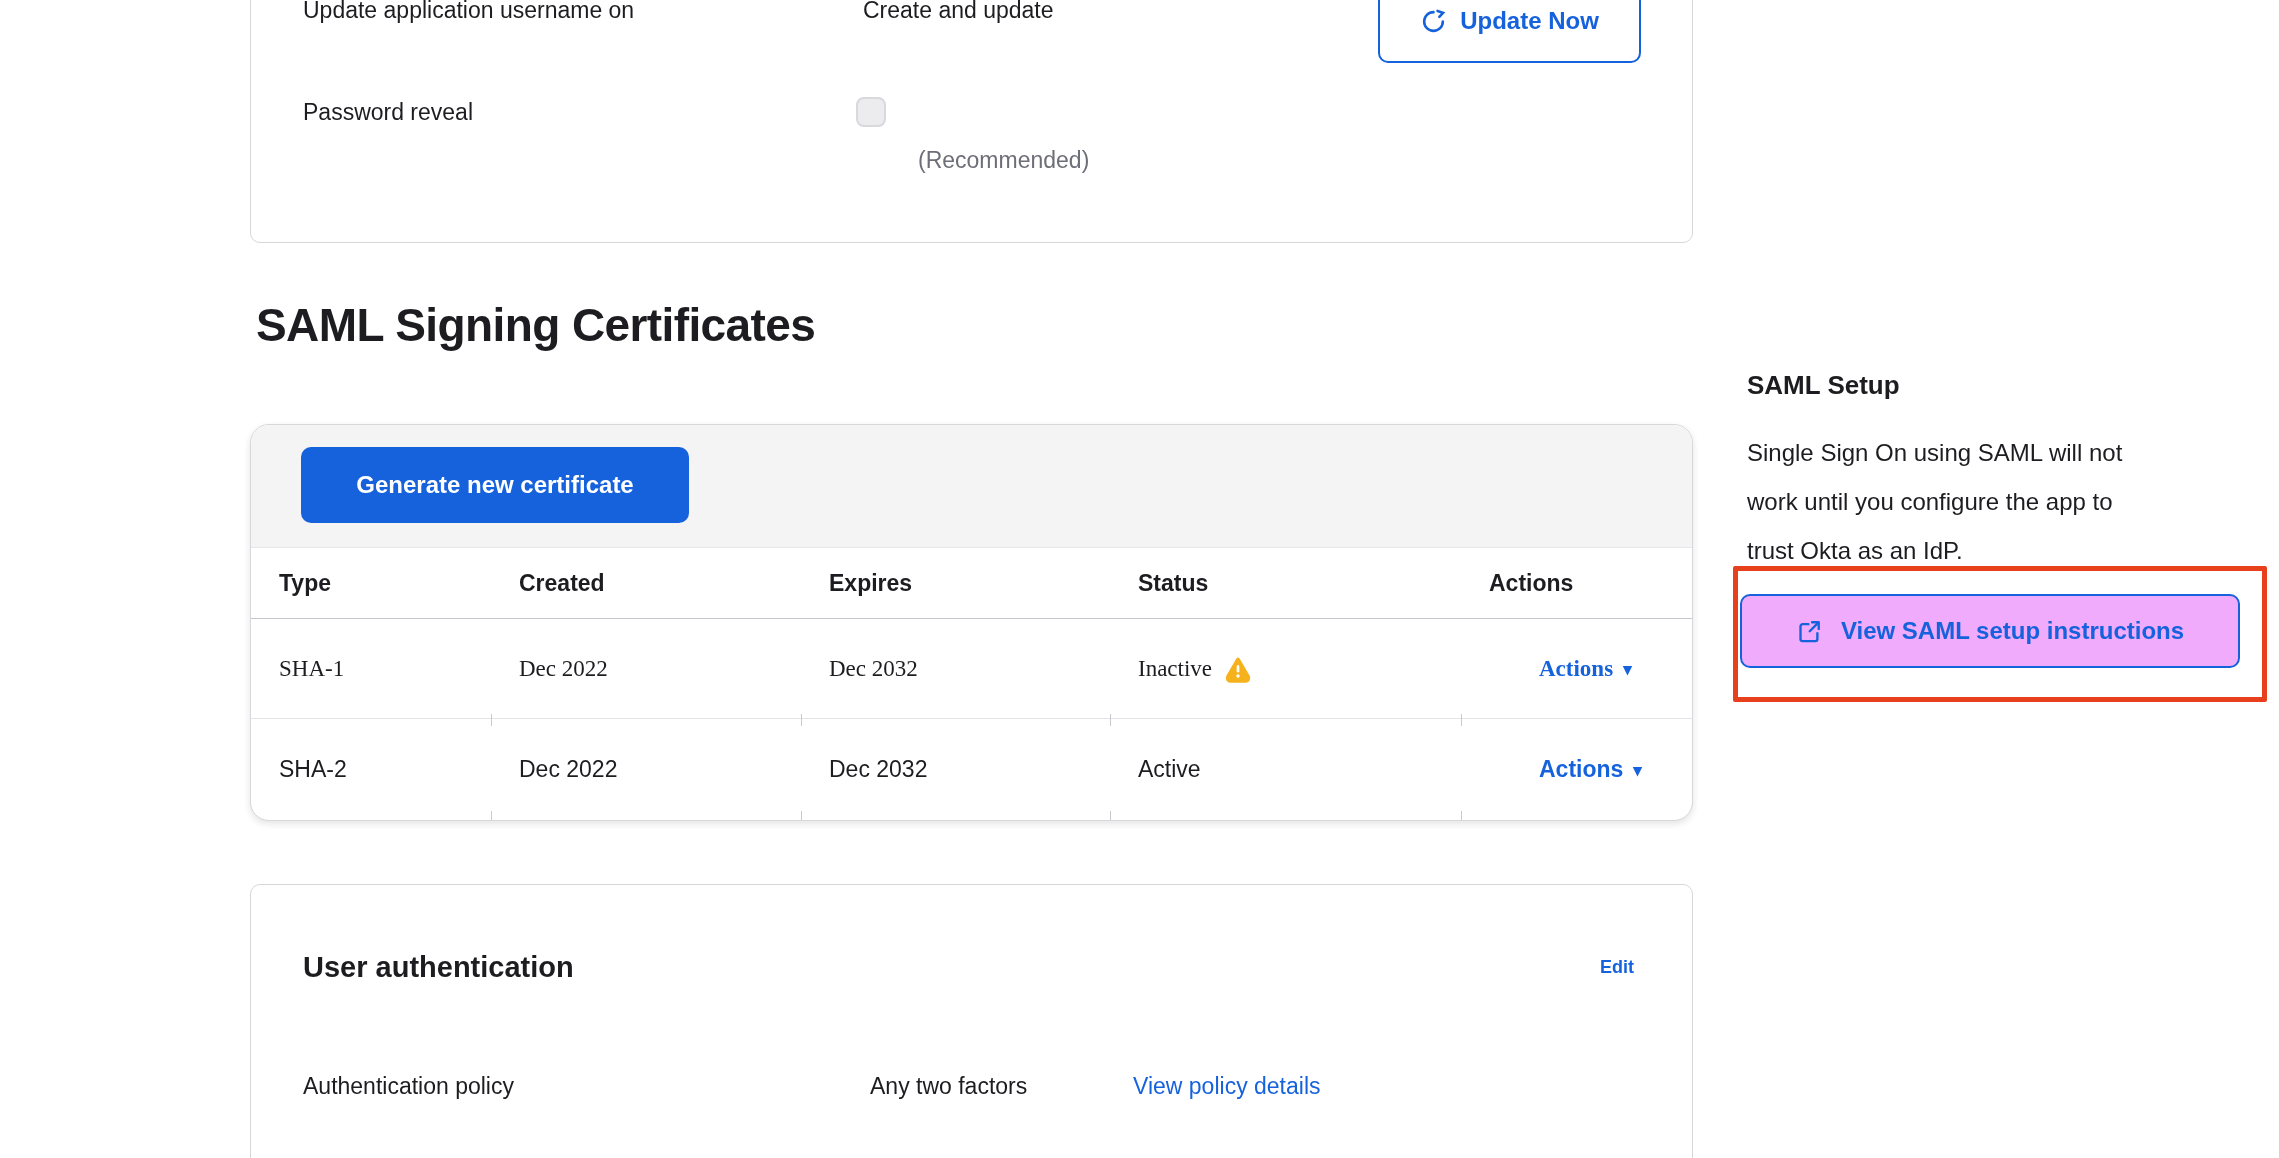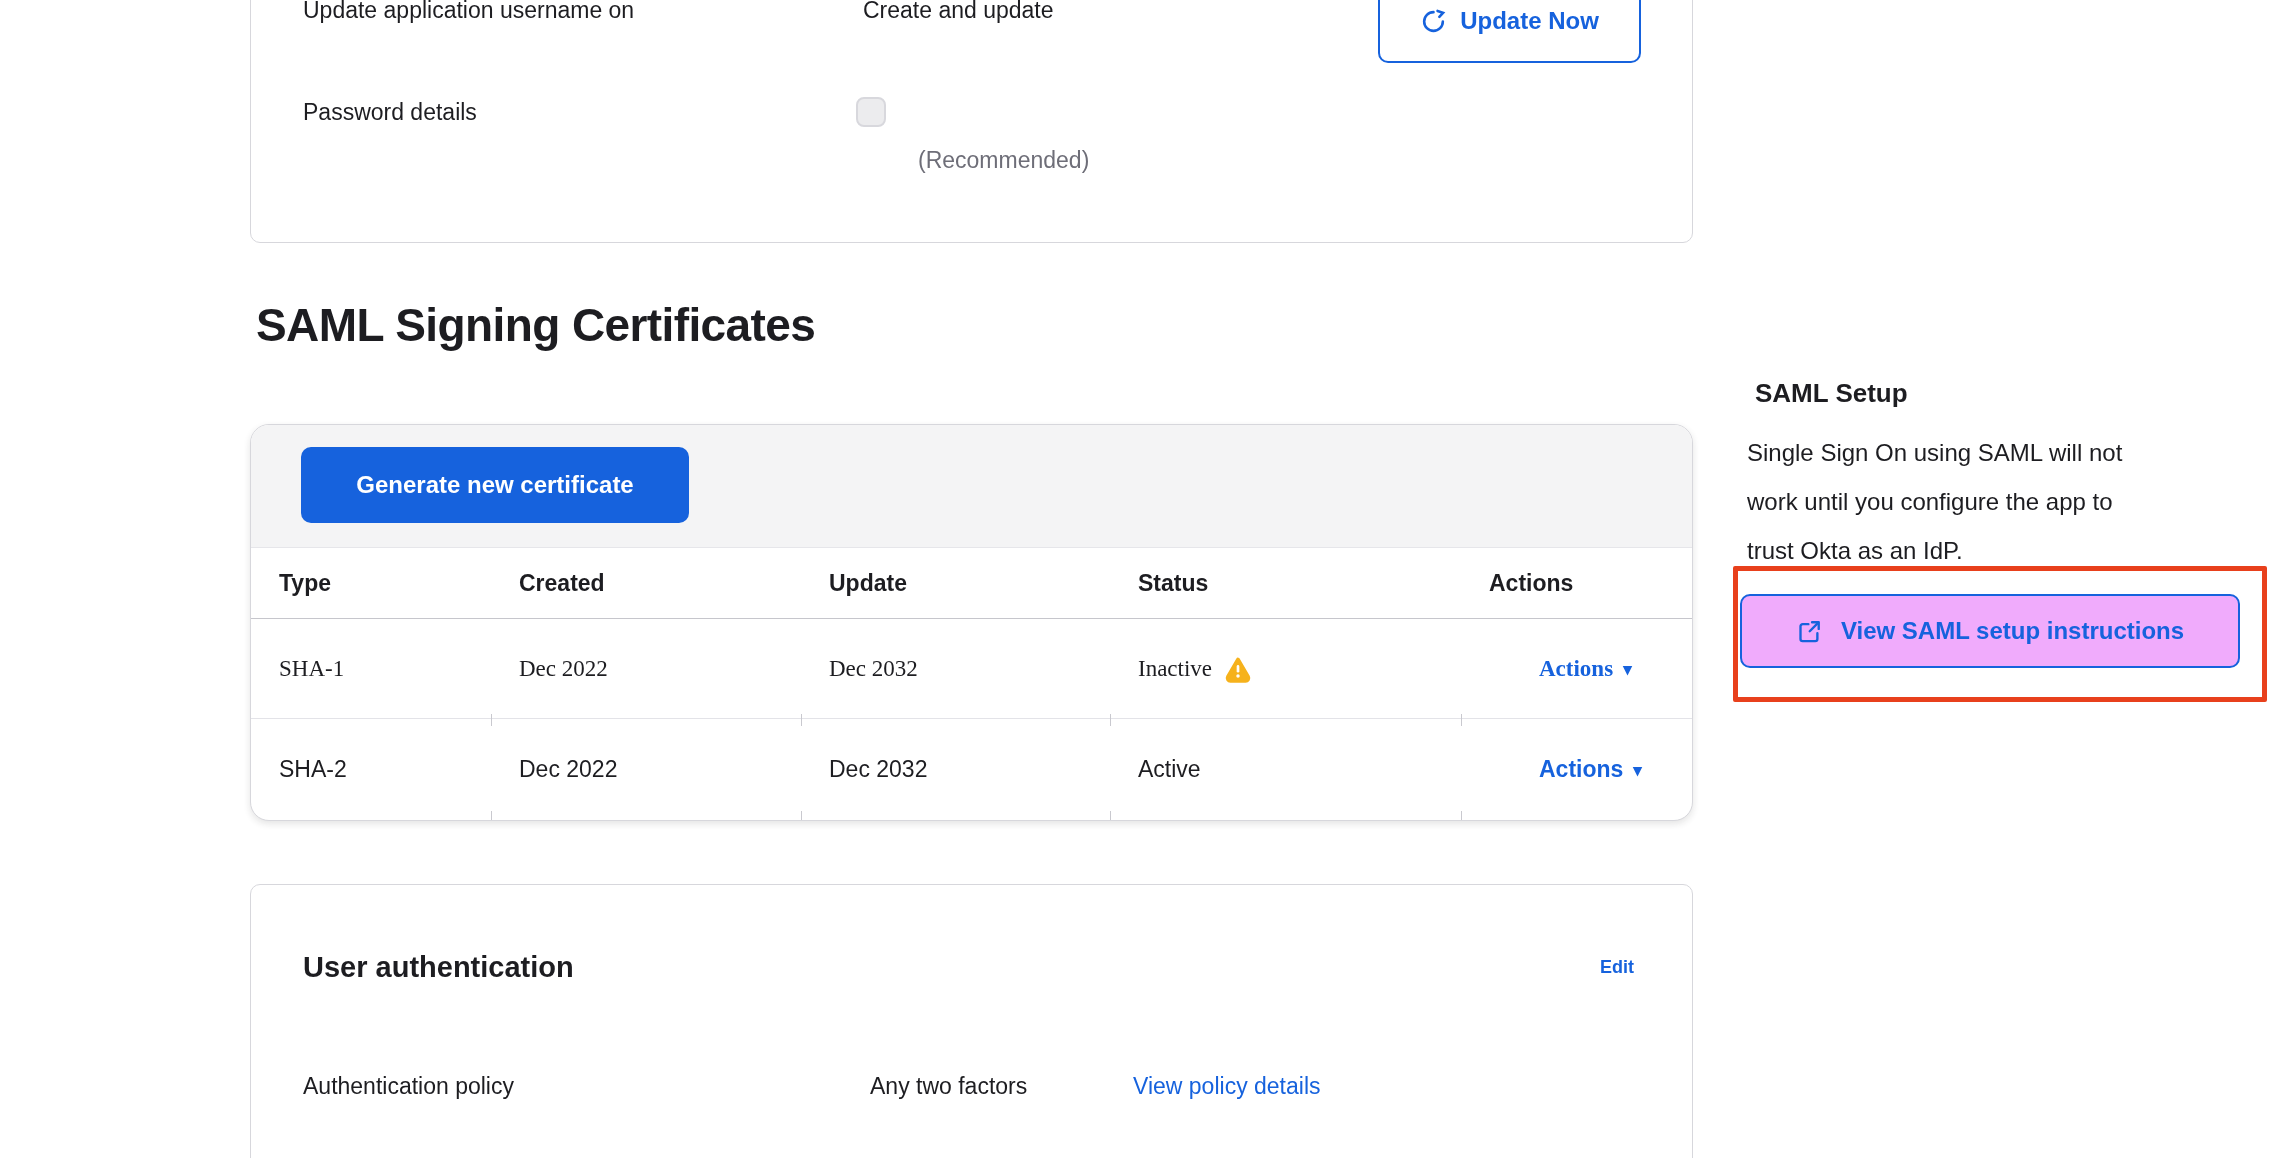--- a/index.html
+++ b/index.html
@@ -74,21 +74,21 @@
   .col-status{width:351px;display:flex;align-items:center;gap:12px;}
   .col-actions{flex:1;}
   .actions-link{
     display:flex;align-items:center;gap:10px;padding-left:50px;
     color:var(--accent-blue);font-weight:bold;cursor:pointer;white-space:nowrap;
   }
   .caret{font-size:17px;transform:translateY(1px);}
   .tick{position:absolute;width:1px;height:12px;background:#c9c9cf;}
 
   
-  #saml-setup-heading{position:absolute;left:1747px;top:370px;margin:8px;font-size:26px;font-weight:bold;white-space:nowrap;}
+  #saml-setup-heading{position:absolute;left:1747px;top:370px;margin:0;font-size:26px;font-weight:bold;white-space:nowrap;}
   #saml-setup-desc{position:absolute;left:1747px;top:428px;width:560px;font-size:24px;line-height:49px;color:var(--text-dark);}
   #annotation-highlight{
     position:absolute;left:1733px;top:566px;width:534px;height:136px;
     border:5px solid var(--annotation-red);border-radius:2px;pointer-events:none;
   }
   .saml-setup-btn{
     position:absolute;left:1740px;top:594px;width:500px;height:74px;
     background:#f0abfc;border:2px solid var(--accent-blue);border-radius:10px;
     display:flex;align-items:center;justify-content:center;gap:18px;
     color:var(--accent-blue);font-weight:bold;font-size:24px;cursor:pointer;white-space:nowrap;
@@ -108,38 +108,38 @@
   <div class="lbl" style="left:612px;top:76px;">Create and update</div>
 
   <div class="update-now-btn">
     <svg class="icon-svg" width="27" height="27" viewBox="0 0 24 24" fill="none" stroke="currentColor" stroke-width="2.3" stroke-linecap="round">
       <path d="M12 3.7 a8.3 8.3 0 1 0 8.3 8.3"></path>
       <path d="M15.6 2.6 l4.9 1.7 -3.3 3.6" fill="none"></path>
     </svg>
     <span>Update Now</span>
   </div>
 
-  <div class="lbl" style="left:52px;top:178px;">Password details</div>
+  <div class="lbl" style="left:52px;top:178px;">Password reveal</div>
   <div class="checkbox"></div>
   <div class="lbl gray" style="left:667px;top:226px;">(Recommended)</div>
 </div>
 
 <h1 id="saml-heading">SAML Signing Certificates</h1>
 
 <div id="cert-panel">
   <div class="panel-head">
     <button class="gen-btn">
       <span>Generate new certificate</span>
     </button>
   </div>
 
   <div class="tbl-row head">
     <div class="cell col-type">Type</div>
     <div class="cell col-created">Created</div>
-    <div class="cell col-expires">Update</div>
+    <div class="cell col-expires">Expires</div>
     <div class="cell col-status">Status</div>
     <div class="cell col-actions">Actions</div>
   </div>
 
   <div class="tbl-row r1">
     <div class="cell col-type">SHA-1</div>
     <div class="cell col-created">Dec 2022</div>
     <div class="cell col-expires">Dec 2032</div>
     <div class="cell col-status">
       <span>Inactive</span>

